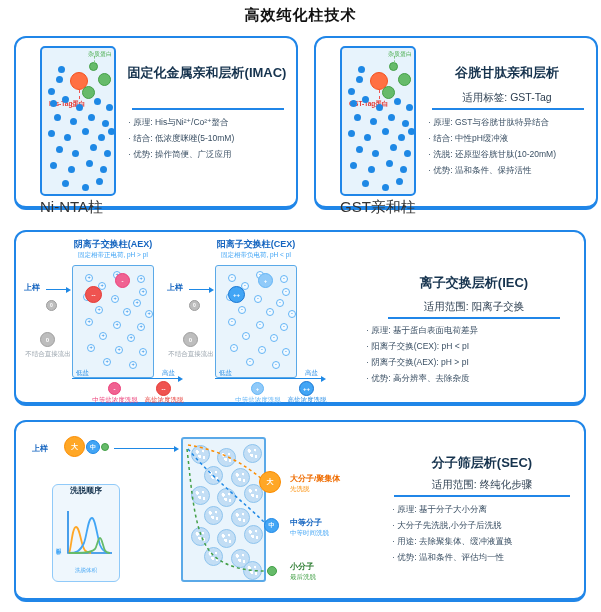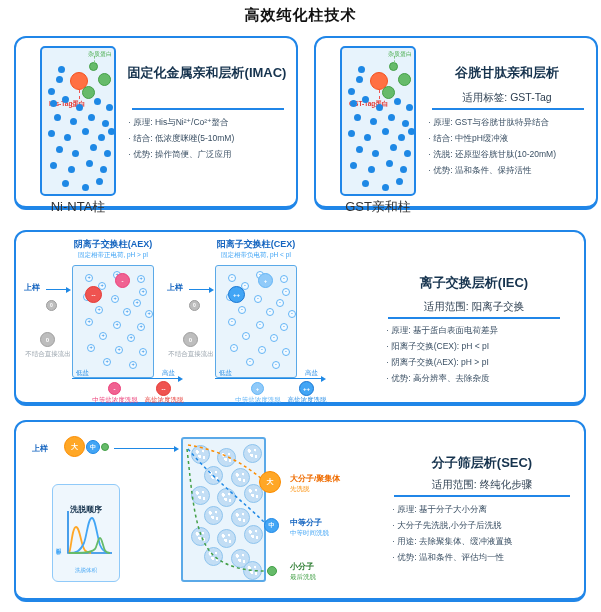--- a/index.html
+++ b/index.html
@@ -4,21 +4,21 @@
 <style>
   html,body{margin:0;padding:0;background:#fff;}
   .page{position:relative;width:601px;height:612px;background:#fff;overflow:hidden;
         font-family:"Liberation Sans","DejaVu Sans",sans-serif;}
   .main-title{position:absolute;left:0;top:6px;width:100%;text-align:center;
               font-size:15px;font-weight:bold;color:#111;letter-spacing:1px;}
   .panel{position:absolute;border:2px solid #2086E8;border-bottom-width:4px;
          border-radius:12px;background:#fff;box-sizing:border-box;}
   
   .col{position:absolute;background:#E7F3FC;border:2px solid #2086E8;border-radius:5px;box-sizing:border-box;}
-  .col-label{position:absolute;text-align:center;font-size:13px;color:#333;}
+  .col-label{position:absolute;text-align:left;font-size:15px;color:#333;}
   .dot{position:absolute;border-radius:50%;box-sizing:border-box;}
   .blue-dot{background:#1E88E5;}
   .green-prot{background:#66BB6A;border:1px solid #43A047;}
   .orange-prot{background:#FF7043;border:1px solid #F4511E;}
   .vdash{position:absolute;width:0;}
   .dash-green{border-left:1px dashed #81C784;}
   .dash-red{border-left:1px dashed #EF5350;}
   .impurity-label{position:absolute;font-size:6px;color:#4CAF50;white-space:nowrap;}
   .target-label{position:absolute;font-size:6.5px;font-weight:bold;color:#E53935;white-space:nowrap;}
   .block-title{position:absolute;text-align:center;font-size:13px;font-weight:bold;color:#16334E;white-space:nowrap;}
@@ -256,39 +256,39 @@
     <div class="salt-label" style="left:203px;top:137px;">低盐</div>
     <div class="salt-label" style="left:289px;top:137px;">高盐</div>
     <div class="charge c-lblue" style="left:235px;top:150px;width:13px;height:13px;">+</div>
     <div class="elute-label" style="left:207px;top:164px;width:70px;color:#64B5F6;">中等盐浓度洗脱</div>
     <div class="charge c-blue" style="left:283px;top:149px;width:15px;height:15px;">++</div>
     <div class="elute-label" style="left:256px;top:164px;width:70px;color:#1E88E5;">高盐浓度洗脱</div>
 
     <div class="block-title" style="left:356px;top:42px;width:204px;">离子交换层析(IEC)</div>
     <div class="block-sub" style="left:356px;top:68px;width:204px;">适用范围: 阳离子交换</div>
     <div class="divider" style="left:372px;top:85px;width:172px;"></div>
-    <div class="bullets" style="left:370px;top:90px;">
+    <div class="bullets" style="left:350px;top:90px;">
       <div>原理: 基于蛋白表面电荷差异</div>
       <div>阳离子交换(CEX): pH &lt; pI</div>
       <div>阴离子交换(AEX): pH &gt; pI</div>
       <div>优势: 高分辨率、去除杂质</div>
     </div>
   </div>
 
   <div class="panel" style="left:14px;top:420px;width:572px;height:182px;">
 
     <div class="load-label" style="left:16px;top:21px;">上样</div>
     <div class="mol mol-orange" style="left:48px;top:14px;width:21px;height:21px;font-size:7px;">大</div>
     <div class="mol mol-blue" style="left:70px;top:18px;width:14px;height:14px;font-size:6px;">中</div>
     <div class="mol mol-green" style="left:85px;top:21px;width:8px;height:8px;"></div>
     <div class="harrow" style="left:98px;top:26px;width:60px;"></div>
     <div class="ah" style="left:158px;top:24px;"></div>
 
     <div class="chart-box" style="left:36px;top:62px;width:68px;height:98px;">
-      <div class="chart-title" style="top:19px;">洗脱顺序</div>
+      <div class="chart-title" style="top:0;">洗脱顺序</div>
       <div class="axis-label ylab" style="left:1px;top:30px;height:44px;">信号强度</div>
       <svg style="position:absolute;left:7px;top:20px;" width="56" height="58" viewBox="0 0 56 58">
         <path d="M8,6 L8,48 L52,48" stroke="#1E88E5" stroke-width="1.6" fill="none"></path>
         <path d="M9,48 C11,46 12,22 16,22 C20,22 21,41 25,45.5 C27,47.3 29,48 31,48" stroke="#FFA726" stroke-width="1.8" fill="none"></path>
         <path d="M9,48 C16,48 20,46.5 24,38 C27,30 28,13 32,13 C35,13 37,30 40,40 C42,45 45,47.5 49,48" stroke="#42A5F5" stroke-width="1.8" fill="none"></path>
         <path d="M9,48 C22,48 31,48 35,44 C37,41.5 38,33 40,33 C42,33 43,42 45,45.5 C46,47.3 48,48 50,48" stroke="#66BB6A" stroke-width="1.8" fill="none"></path>
       </svg>
       <div class="axis-label" style="left:0;top:82px;width:100%;text-align:center;">洗脱体积</div>
     </div>
 

